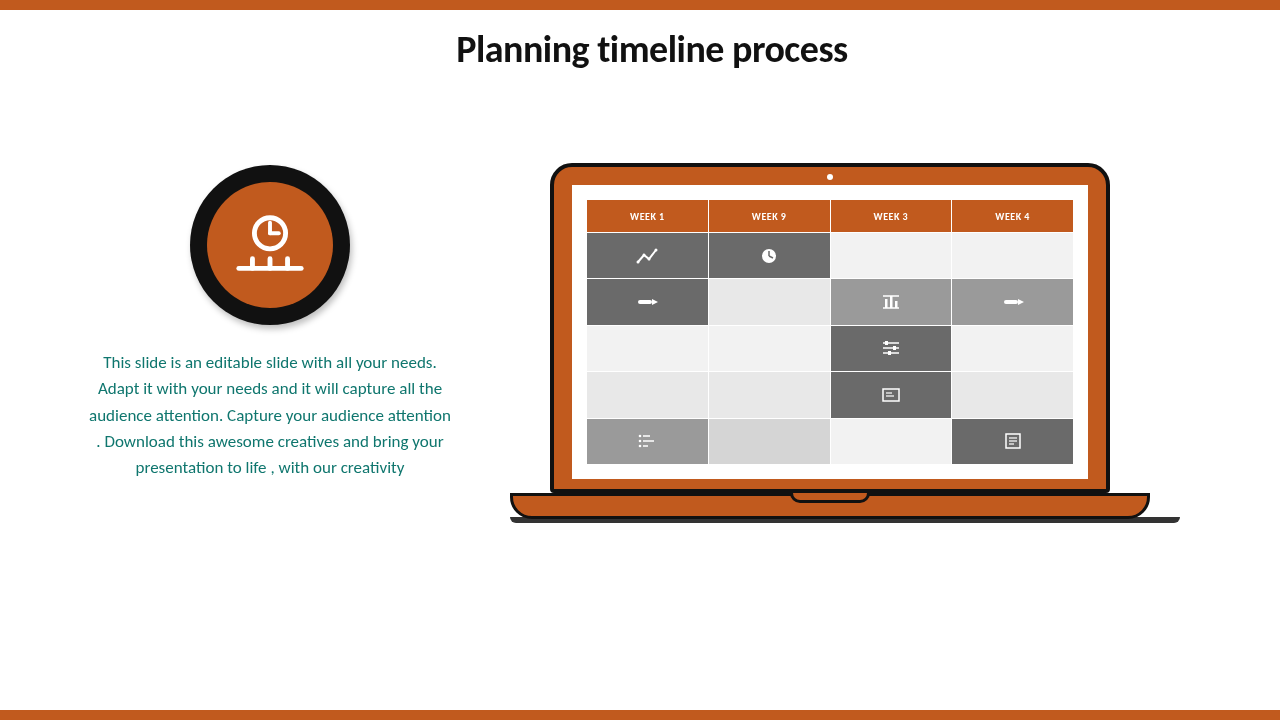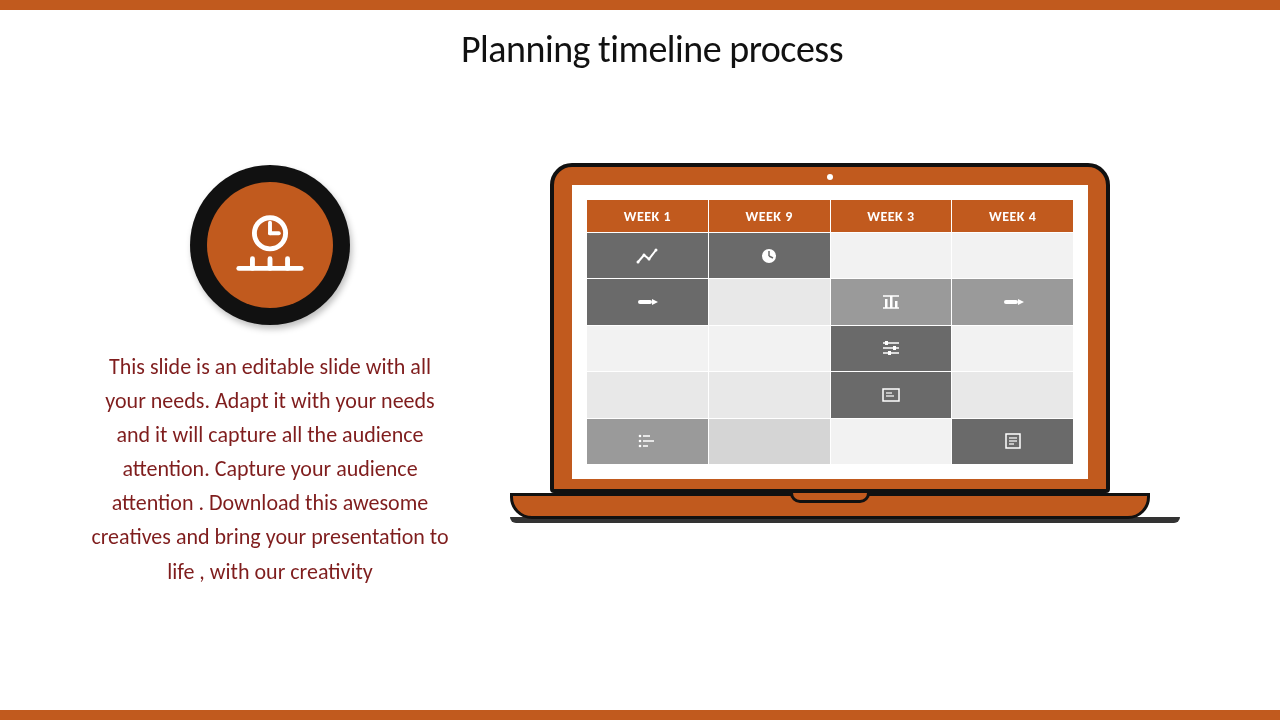--- a/index.html
+++ b/index.html
@@ -18,21 +18,21 @@
     background: #c15a1e;
   }
   .top-bar { top: 0; }
   .bottom-bar { bottom: 0; }
   .title {
     position: absolute;
     top: 26px;
     left: 0; right: 0;
     text-align: center;
     font-size: 38px;
-    font-weight: 400;
+    font-weight: 700;
     color: #111;
     letter-spacing: -0.5px;
     padding-left: 24px;
   }
   .content {
     position: absolute;
     top: 155px;
     left: 80px;
     right: 80px;
     bottom: 60px;
@@ -65,23 +65,23 @@
     justify-content: center;
   }
   .badge-inner svg { width: 78px; height: 78px; }
   .month {
     font-size: 20px;
     font-weight: 700;
     color: #222;
     margin-bottom: 6px;
   }
   .desc {
-    font-size: 22px;
+    font-size: 17px;
     line-height: 1.55;
-    color: #7f1d1d;
+    color: #0f766e;
     padding: 0 8px;
   }
   .right {
     flex: 1;
     position: relative;
     display: flex;
     justify-content: center;
   }
   .laptop {
     position: relative;
@@ -142,21 +142,21 @@
   }
   table.grid {
     width: 100%;
     height: 100%;
     border-collapse: separate;
     border-spacing: 1px;
   }
   .grid th {
     background: #c15a1e;
     color: #fff;
-    font-size: 14px;
+    font-size: 10px;
     font-weight: 700;
     letter-spacing: 0.5px;
     height: 32px;
     vertical-align: middle;
   }
   .grid td {
     background: #f2f2f2;
     height: 42px;
     text-align: center;
     vertical-align: middle;

